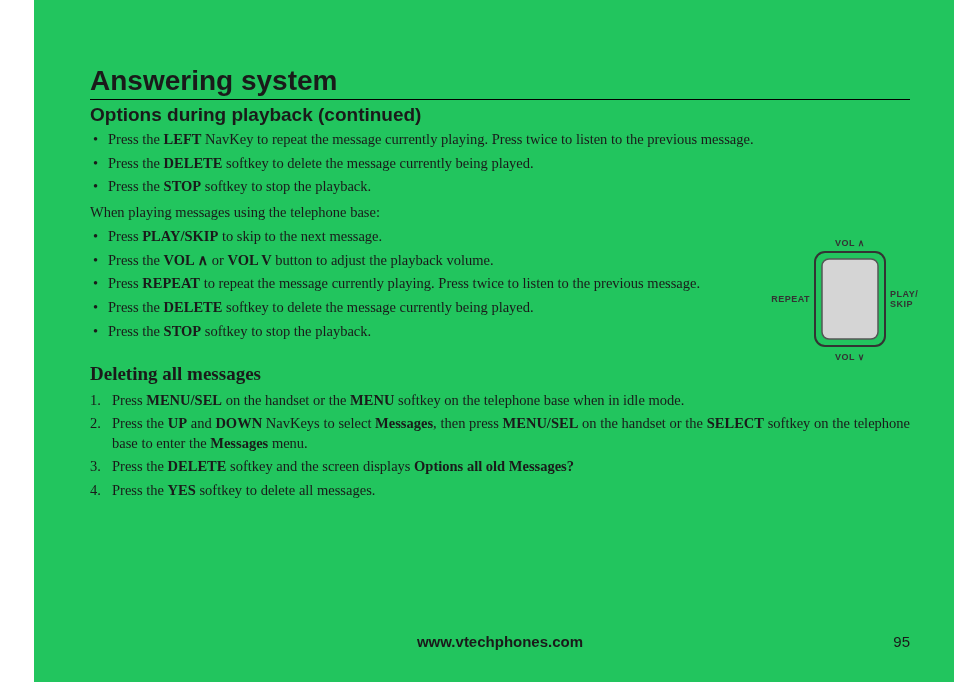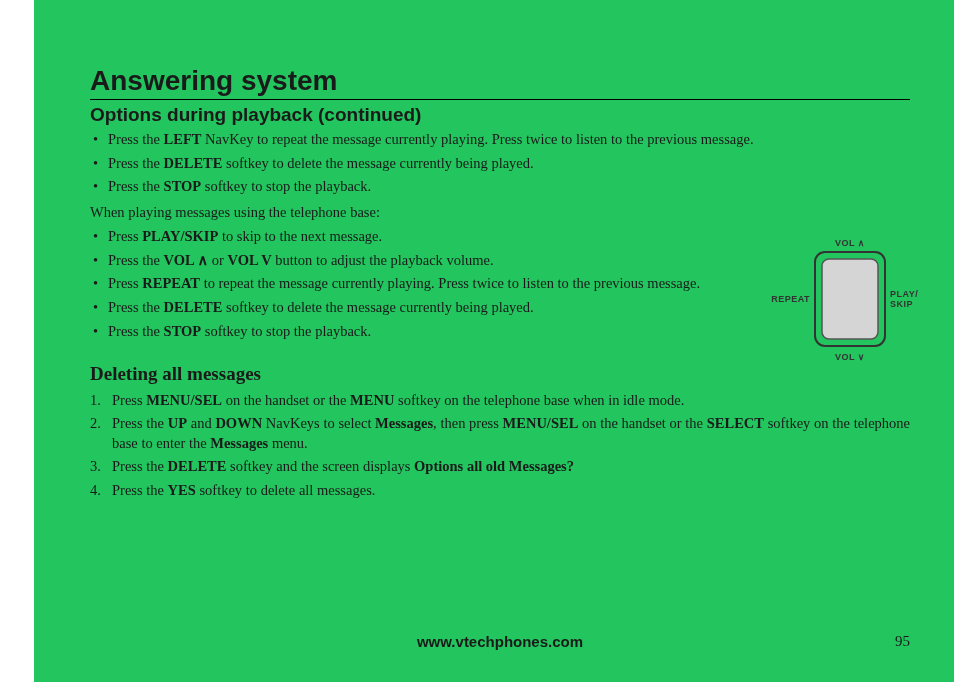--- a/index.html
+++ b/index.html
@@ -109,21 +109,20 @@
     justify-content:center;
     align-items:flex-end;
     font-size:15px;
     font-weight:bold;
   }
   .page-num{
     position:absolute;
     right:0;
     font-size:15px;
     font-weight:normal;
-    font-family:Liberation Serif, serif;
   }
   .side-tab{
     position:absolute;
     right:0;
     bottom:0;
     width:27px;
     height:230px;
     background:var(--tab-bg);
     color:#fff;
     font-weight:bold;

